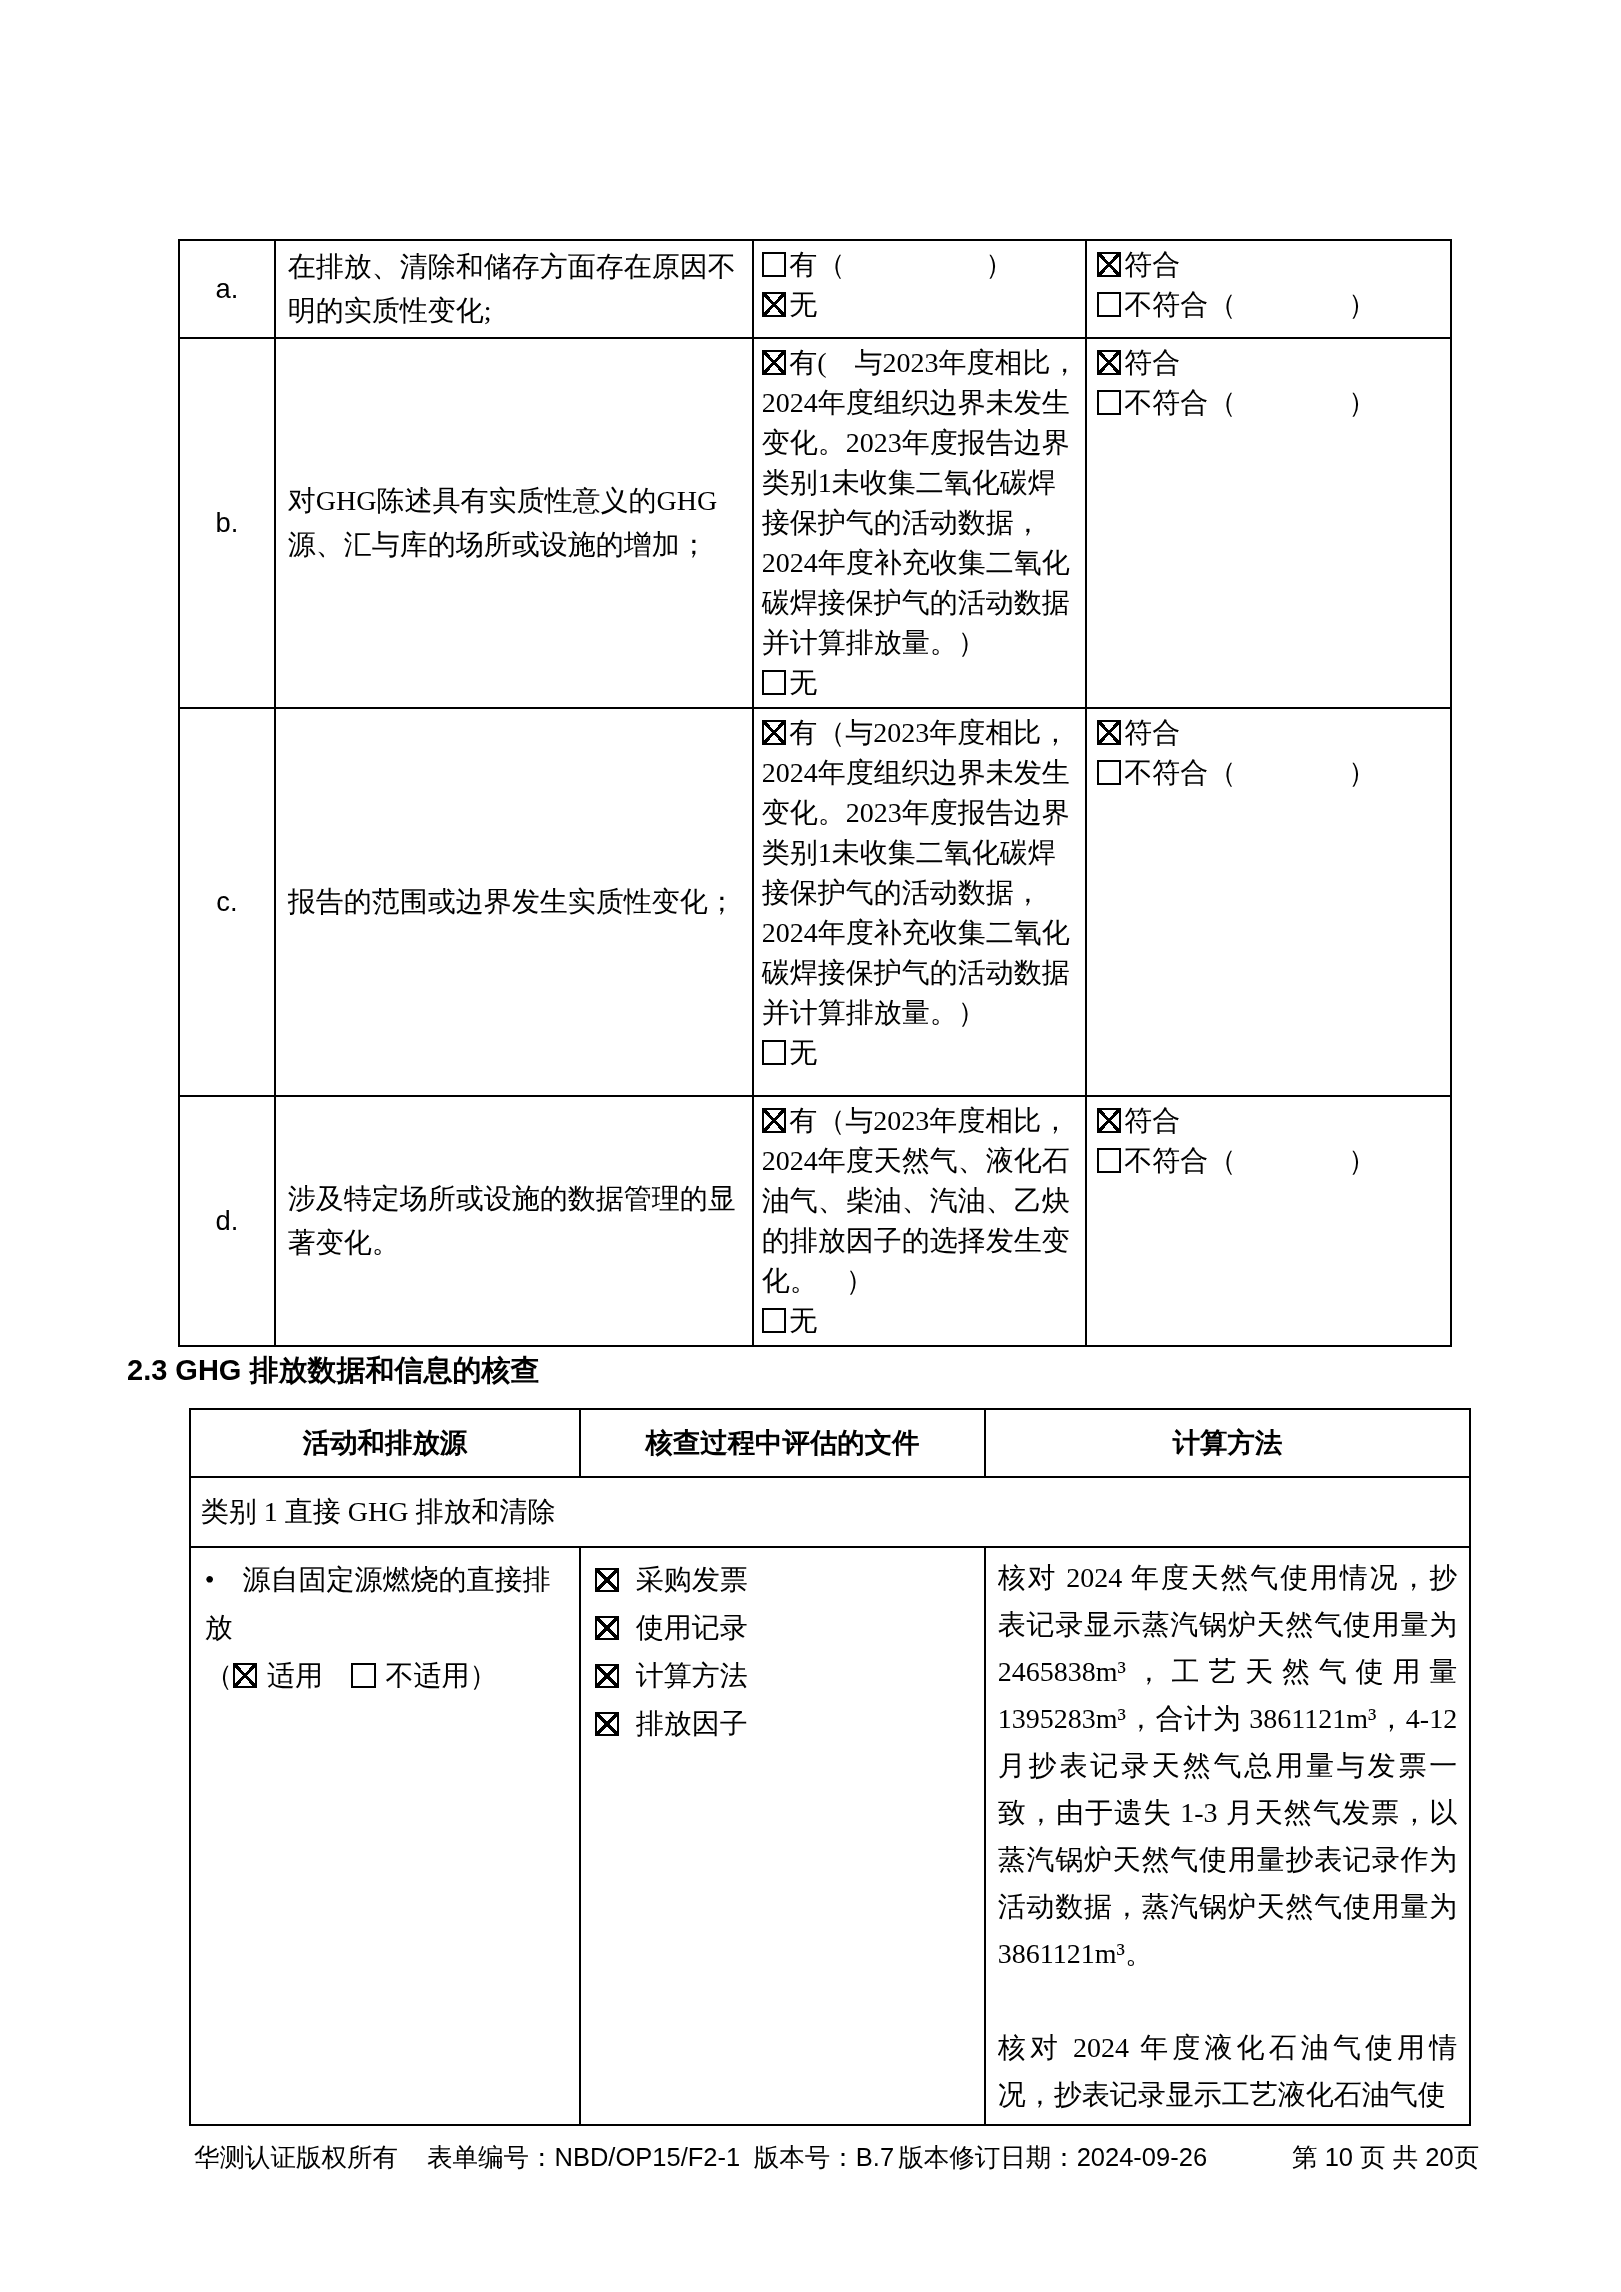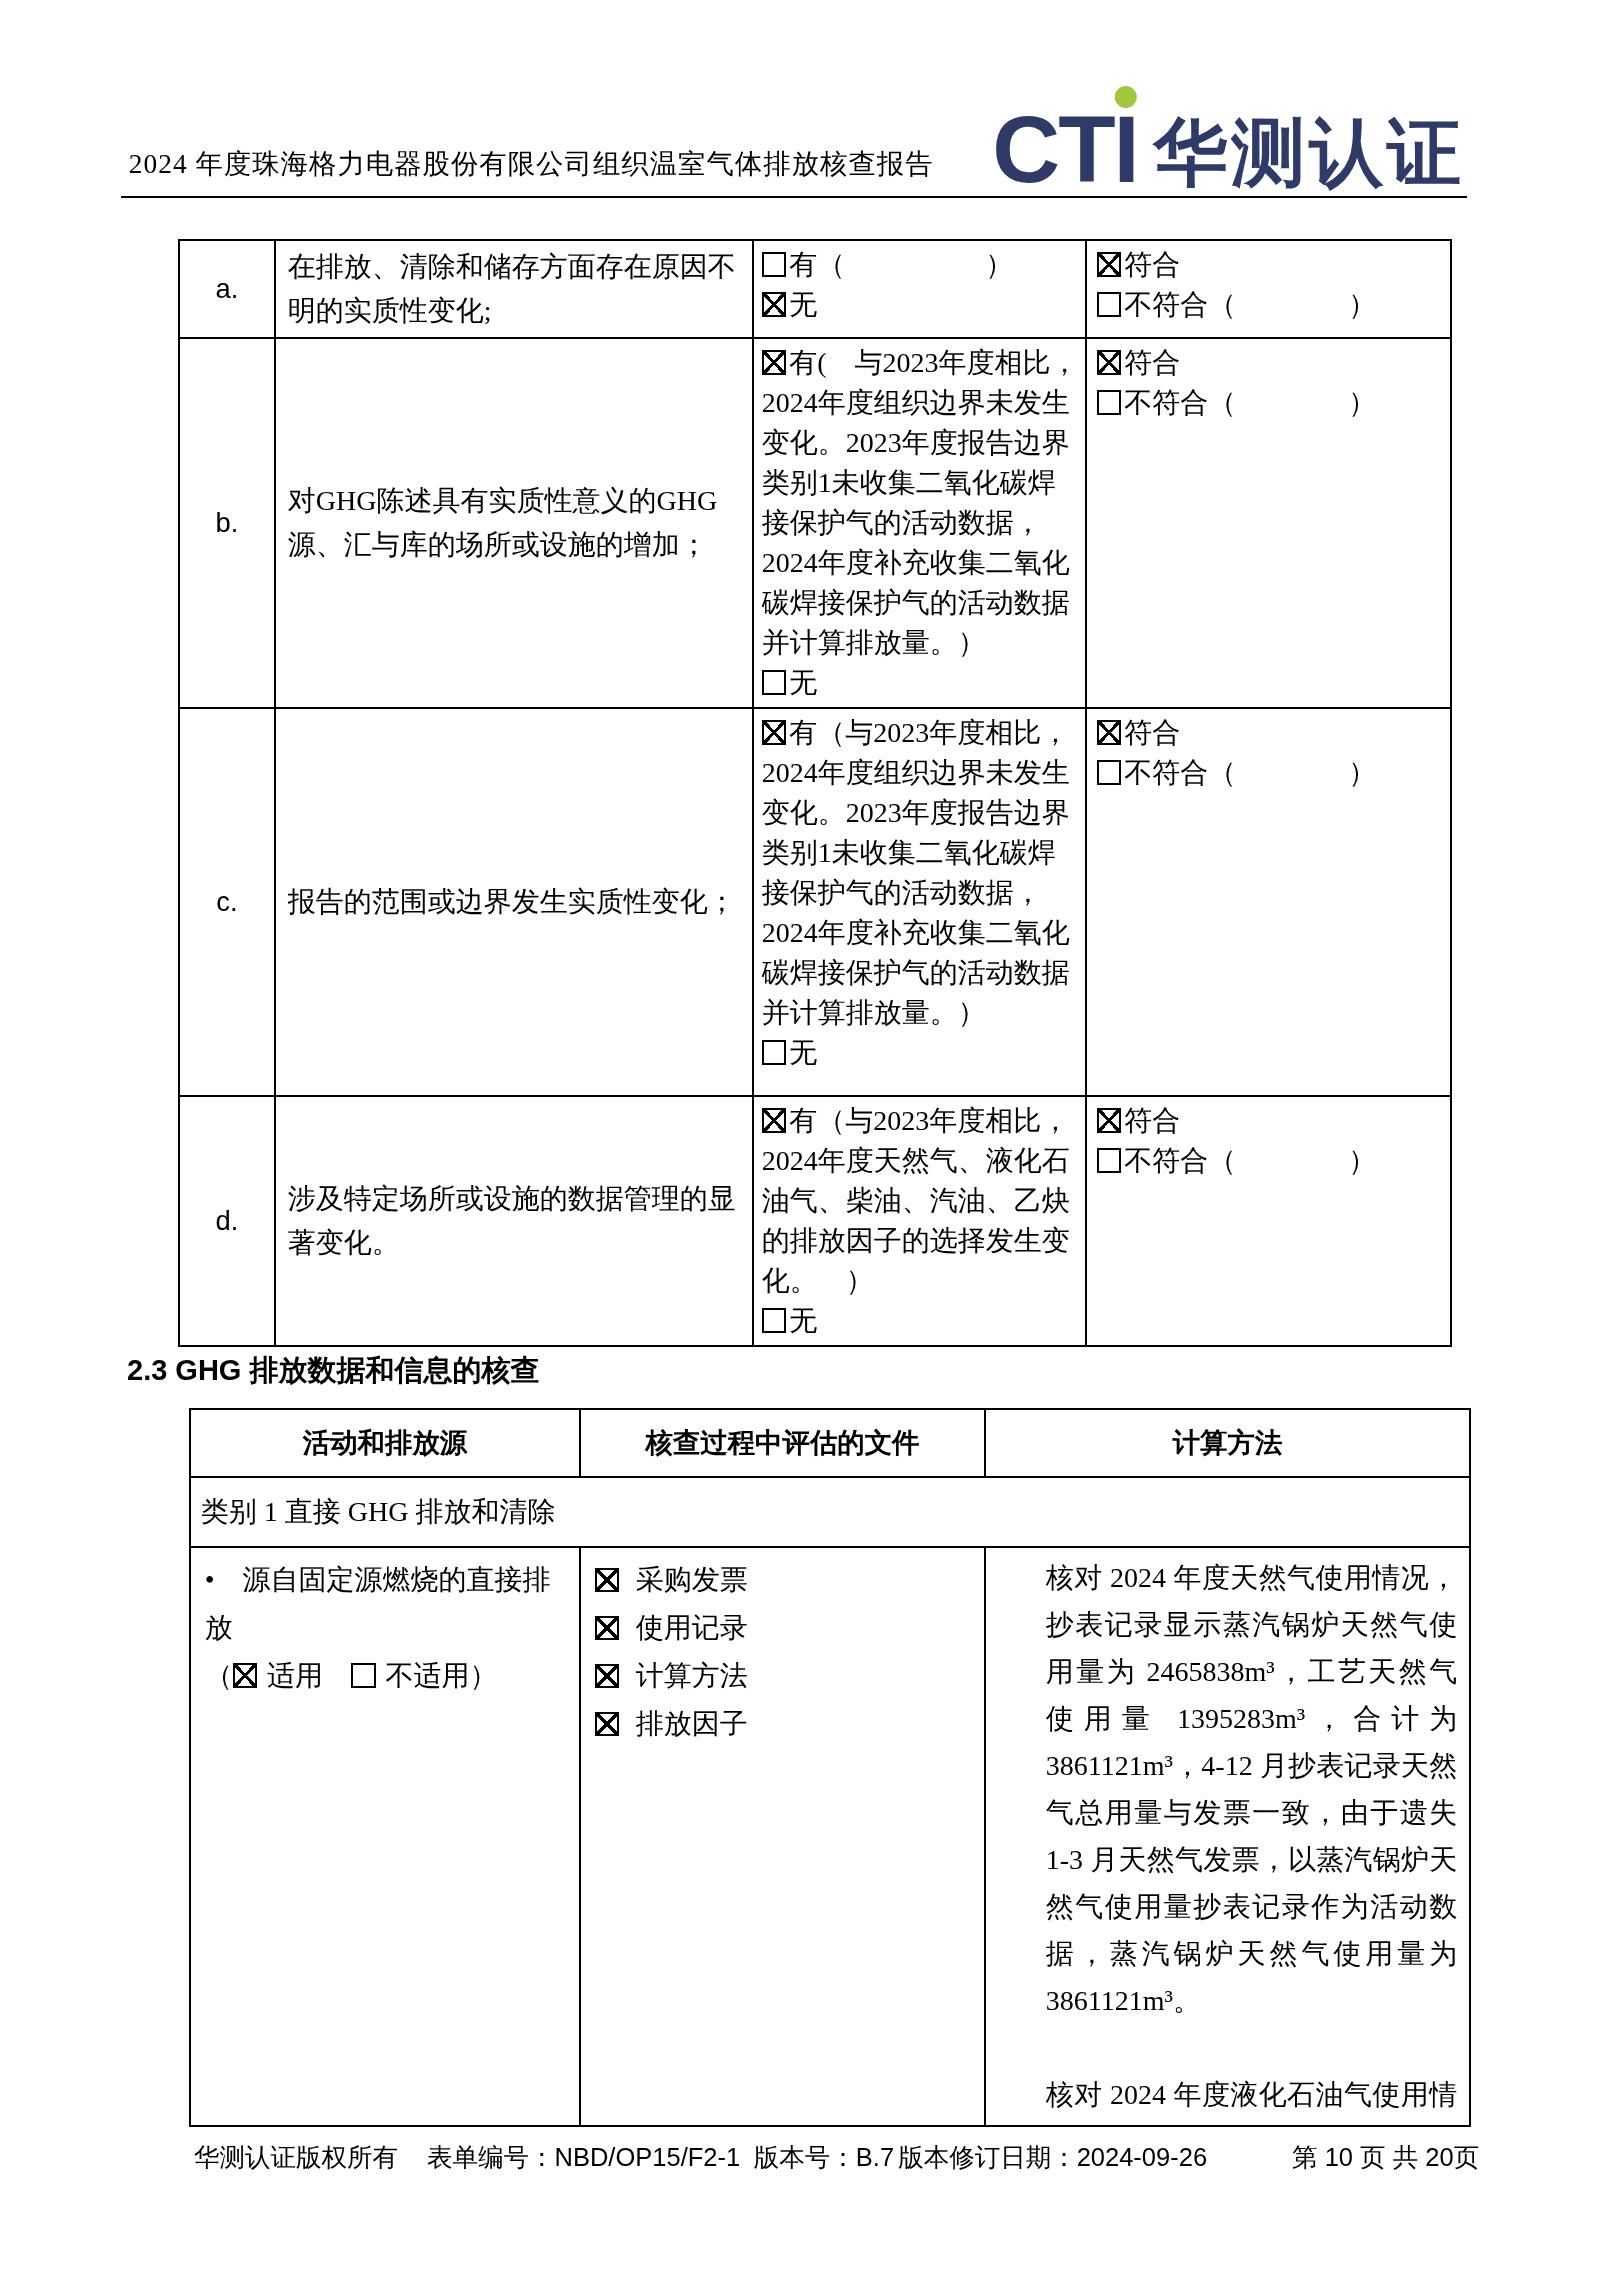--- a/index.html
+++ b/index.html
@@ -102,21 +102,21 @@
   .t2-activity{
     vertical-align:top;padding:7.8px 13.7px;line-height:48px;border-radius:23px;
   }
   .t2-docs{
     vertical-align:top;padding:7.8px 13.7px;line-height:48px;
   }
   .t2-docs .doc-line{display:flex;align-items:center;gap:13.7px;font-family:Liberation Serif, serif;}
   .t2-findings{
     height:575px;vertical-align:top;padding:5.9px 11.8px;line-height:47px;
   }
-  .findings-clip{max-height:565px;overflow:hidden;text-align:justify;margin-left:48px;}
+  .findings-clip{max-height:565px;overflow:hidden;text-align:justify;}
   .findings-clip p{margin:0;}
   .findings-gap{height:47px;}
 
   .applicability{white-space:nowrap;}
 
   
   .footer{
     position:absolute;left:194px;top:2140px;width:1304px;
     font-family:"Liberation Sans","DejaVu Sans",sans-serif;
     font-size:25.5px;white-space:nowrap;
@@ -124,30 +124,20 @@
   .footer .f-form{margin-left:29px;}
   .footer .f-version{margin-left:13.7px;}
   .footer .f-revision{margin-left:4px;}
   .footer .f-page{margin-left:85px;}
 </style>
 </head>
 <body>
 
 <div class="page">
 
-  <div class="header">
-    <div class="header-title">2024 年度珠海格力电器股份有限公司组织温室气体排放核查报告</div>
-    <div class="logo">
-      <div class="logo-cti">
-          <span>CT</span>
-          <span class="logo-i"><span>I</span><span class="logo-dot"></span></span>
-        </div>
-      <div class="logo-cn">华测认证</div>
-    </div>
-  </div>
 
   <table class="table1">
     <colgroup>
         <col style="width:96px">
         <col style="width:478px">
         <col style="width:333px">
         <col style="width:365px">
       </colgroup>
 
     <tbody>

